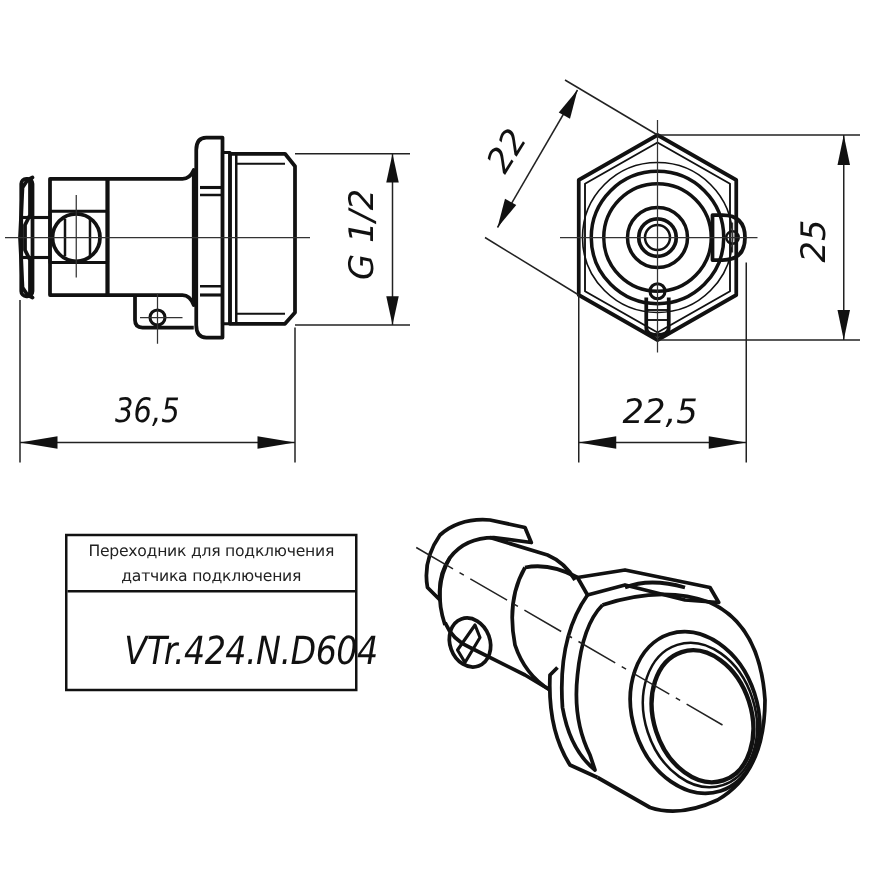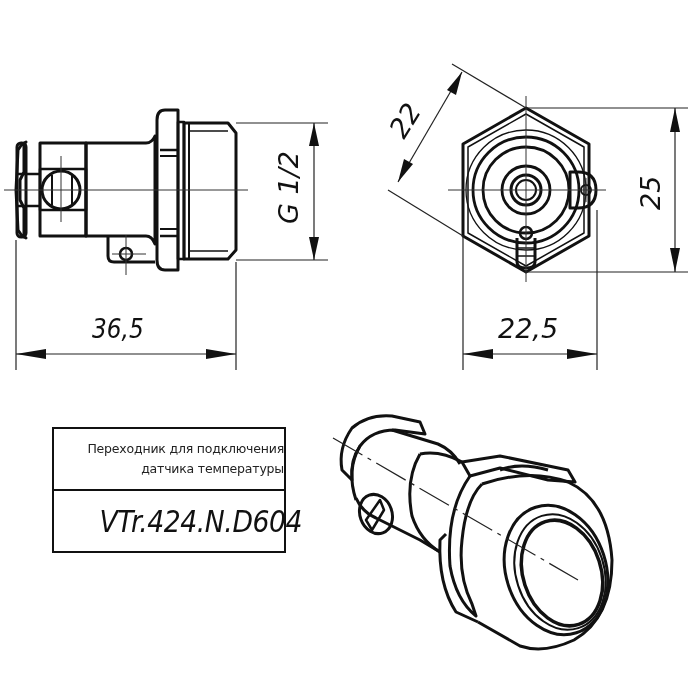--- a/index.html
+++ b/index.html
@@ -1,20 +1,20 @@
 <!DOCTYPE html>
 <html><head>
 <meta charset="utf-8">
 <style>
   html, body { margin:0; padding:0; background:#ffffff; }
   body { width:700px; height:700px; position:relative; overflow:hidden; font-family:"DejaVu Sans", sans-serif; }
   svg { position:absolute; left:0; top:0; }
   .dim { font-family:"DejaVu Sans", sans-serif; font-style:italic; font-size:27px; fill:#111; }
   .title-box { position:absolute; left:52px; top:427px; width:234px; height:126px; border:2px solid #111; box-sizing:border-box; background:#fff; }
-  .title-top { position:absolute; left:0; top:0; width:100%; height:62px; border-bottom:2px solid #111; box-sizing:border-box; display:flex; flex-direction:column; align-items:flex-end; justify-content:center; }
+  .title-top { position:absolute; left:0; top:0; width:100%; height:45px; border-bottom:2px solid #111; box-sizing:border-box; display:flex; flex-direction:column; align-items:center; justify-content:center; }
   .title-line { font-family:"DejaVu Sans", sans-serif; font-size:12.5px; color:#222; line-height:20px; letter-spacing:-0.2px; }
   .title-bottom { position:absolute; left:0; top:62px; width:100%; height:60px; display:flex; align-items:center; justify-content:center;margin-left:32px; }
   .code { font-family:"DejaVu Sans", sans-serif; font-style:italic; font-size:31px; color:#111; letter-spacing:-0.5px; transform:scaleX(0.86); }
 </style>
 </head>
 <body>
 
 <svg width="700" height="700" viewBox="0 0 700 700">
 
   <g fill="none" stroke="#111" stroke-width="3" stroke-linejoin="round">
@@ -145,18 +145,18 @@
     <ellipse cx="562" cy="573" rx="39" ry="54" transform="rotate(-18 562 573)" stroke-width="3.5"></ellipse>
   </g>
   <g stroke="#222" stroke-width="1.2" stroke-dasharray="34,6,4,6">
     <line x1="333" y1="438" x2="578" y2="580"></line>
   </g>
 </svg>
 
 <div class="title-box">
   <div class="title-top">
     <span class="title-line">Переходник для подключения</span>
-    <span class="title-line">датчика температуры</span>
+    <span class="title-line">датчика подключения</span>
   </div>
   <div class="title-bottom">
     <span class="code">VTr.424.N.D604</span>
   </div>
 </div>
 
 </body></html>

